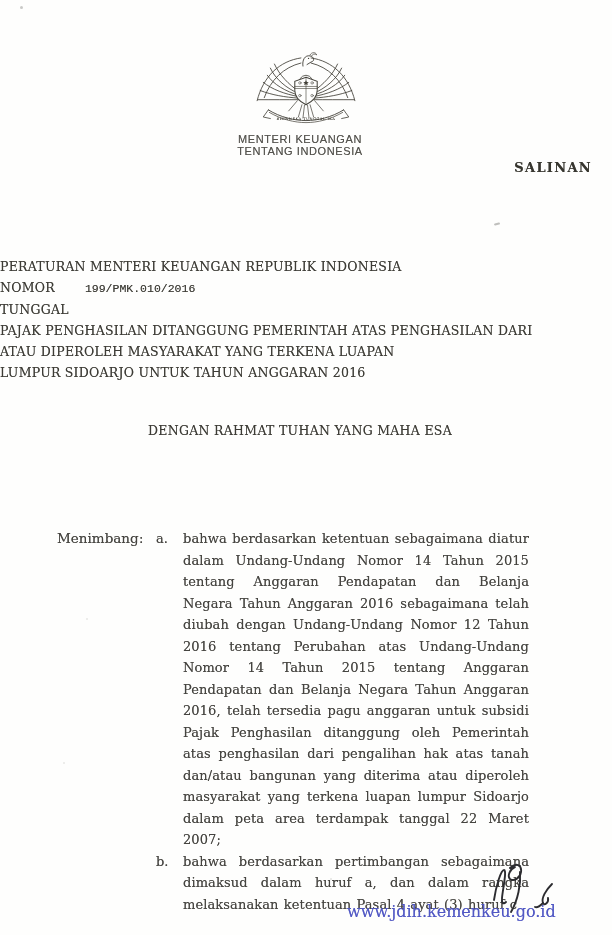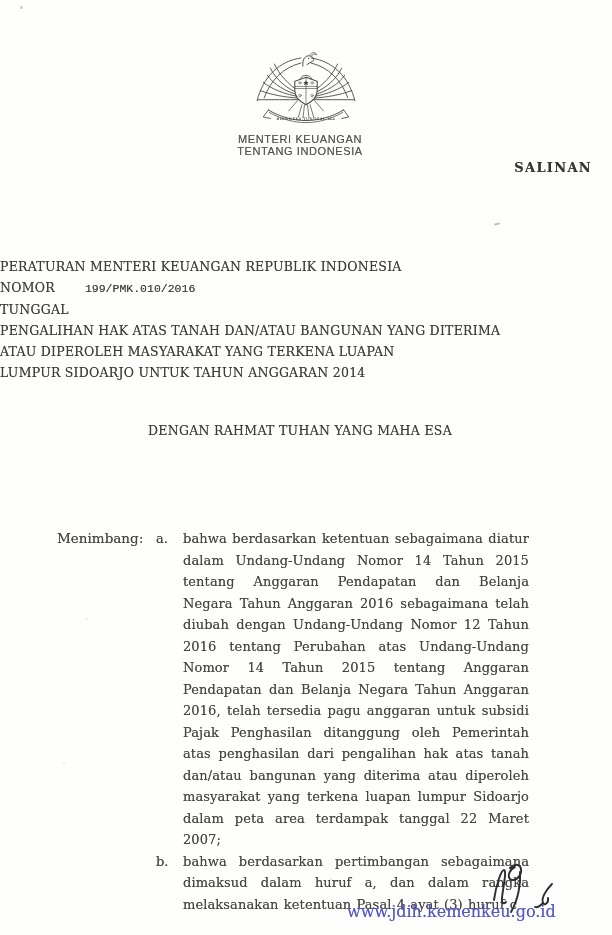--- a/index.html
+++ b/index.html
@@ -166,23 +166,23 @@
   </div>
 
   <div class="salinan">SALINAN</div>
 
   <section class="title-block">
     <div>PERATURAN MENTERI KEUANGAN REPUBLIK INDONESIA</div>
     <div class="nomor-line">
       <span>NOMOR</span><span class="nomor-value">199/PMK.010/2016</span>
     </div>
     <div>TUNGGAL</div>
-    <div>PENGALIHAN HAK ATAS TANAH DAN/ATAU BANGUNAN YANG DITERIMA</div>
+    <div>PAJAK PENGHASILAN DITANGGUNG PEMERINTAH ATAS PENGHASILAN DARI</div>
     <div>ATAU DIPEROLEH MASYARAKAT YANG TERKENA LUAPAN</div>
-    <div>LUMPUR SIDOARJO UNTUK TAHUN ANGGARAN 2014</div>
+    <div>LUMPUR SIDOARJO UNTUK TAHUN ANGGARAN 2016</div>
   </section>
 
   <div class="invocation">DENGAN RAHMAT TUHAN YANG MAHA ESA</div>
 
   <section class="clause">
     <div class="clause-label">Menimbang</div>
     <div class="clause-colon">:</div>
     <div class="clause-items">
       <div class="clause-item">
         <div class="item-marker">a.</div>

